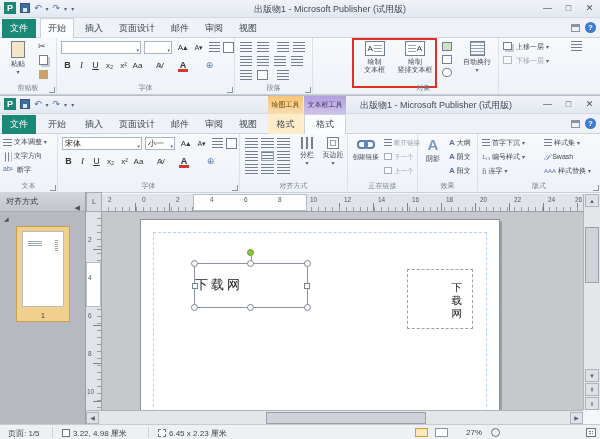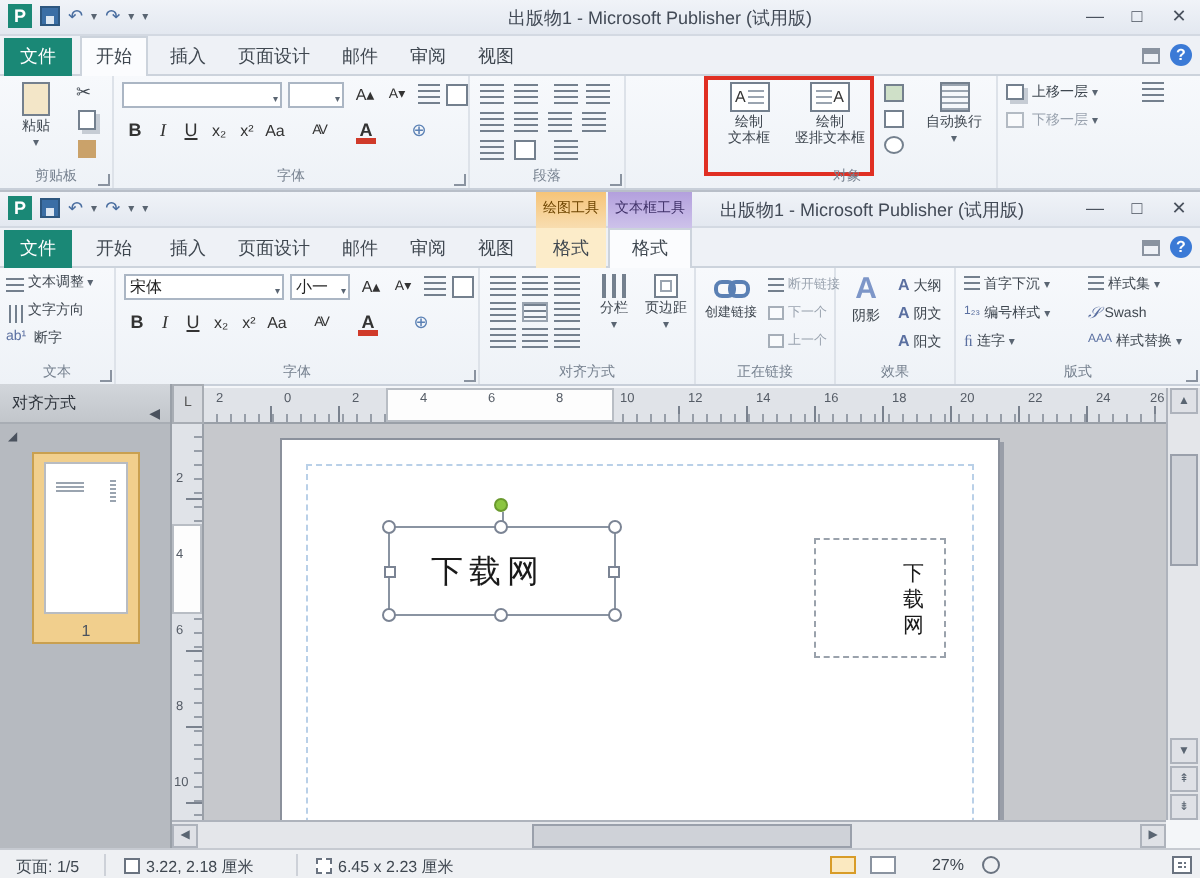--- a/index.html
+++ b/index.html
@@ -70,21 +70,21 @@
  repeating-linear-gradient(90deg,transparent 0 33px,#7a828e 33px 34px) left bottom/100% 8px no-repeat,#e0e3e8}
 #vruler{left:86px;top:212px;width:16px;bottom:29px;border-right:1px solid #9aa0a8;background:
  repeating-linear-gradient(transparent 0 6px,#979ea8 6px 7px) right top/4px 100% no-repeat,
  repeating-linear-gradient(transparent 0 37px,#7a828e 37px 38px) right top/8px 100% no-repeat,#e0e3e8}
 .rband{position:absolute;background:#fdfdfd;border:1px solid #b8bdc4}
 .rnum{position:absolute;font-size:6.5px;color:#555c66}
 #canvas{position:absolute;left:102px;top:212px;right:17px;bottom:29px;background:#c6c8cc;overflow:hidden}
 #page{position:absolute;left:38px;top:7px;width:360px;height:200px;background:#fff;border:1px solid #8b919c;box-shadow:2px 2px 0 #999ea8}
 #margins{position:absolute;left:12px;top:12px;right:12px;bottom:-4px;border:1px dashed #b9d0e8}
 #tb1{position:absolute;left:53px;top:43px;width:114px;height:45px;border:1px solid #8a94a2;background:#fff}
-#tb1 .txt{position:absolute;left:0;right:14px;top:12px;text-align:center;font-size:16px;color:#1a1a1a;letter-spacing:3px}
+#tb1 .txt{position:absolute;left:0;right:14px;top:12px;text-align:left;font-size:13px;color:#1a1a1a;letter-spacing:3px}
 .h{position:absolute;background:#fff;border:1px solid #7b8494}
 .hc{width:7px;height:7px;border-radius:50%}
 .hs{width:6px;height:6px}
 .rot{position:absolute;left:50%;top:-15px;width:7px;height:7px;margin-left:-4px;border-radius:50%;background:#8bc540;border:1px solid #6a9a2e}
 .stem{position:absolute;left:50%;top:-8px;width:1px;height:8px;background:#8a94a2}
 #tb2{position:absolute;left:266px;top:49px;width:66px;height:60px;border:1.5px dashed #9aa2ac}
 #tb2 .vcol{position:absolute;right:10px;top:11px;font-size:10.5px;color:#1a1a1a;line-height:13px;text-align:center}
 
 .sb{position:absolute;background:#e4e6ea}
 .sbtn{position:absolute;background:#dfe1e6;border:1px solid #aeb3bc;color:#5a6572;text-align:center}
@@ -435,21 +435,21 @@
 
   <div class="sb" style="left:86px;right:17px;bottom:15px;height:14px;border-top:1px solid #aeb3bc">
     <span class="sbtn" style="left:0;top:1px;width:13px;height:12px;font-size:6px;line-height:11px">◀</span>
     <span class="sthumb" style="left:180px;top:1px;width:160px;height:12px"></span>
     <span class="sbtn" style="right:0;top:1px;width:13px;height:12px;font-size:6px;line-height:11px">▶</span>
   </div>
 
   <div id="statusbar">
     <span class="sitem" style="left:8px">页面: 1/5</span>
     <span class="sep" style="left:52px"></span>
-    <span class="sitem" style="left:62px"><span class="posico"></span><span>3.22, 2.18 厘米</span></span>
+    <span class="sitem" style="left:62px"><span class="posico"></span><span>3.22, 4.98 厘米</span></span>
     <span class="sep" style="left:148px"></span>
     <span class="sitem" style="left:158px"><span class="posico" style="border-style:dashed"></span><span>6.45 x 2.23 厘米</span></span>
     <span class="viewico on" style="right:172px"></span>
     <span class="viewico" style="right:152px"></span>
     <span class="sitem" style="right:118px">27%</span>
     <span class="zoomglass" style="right:100px"></span>
     <span class="fitico"></span>
   </div>
 
 </div>

